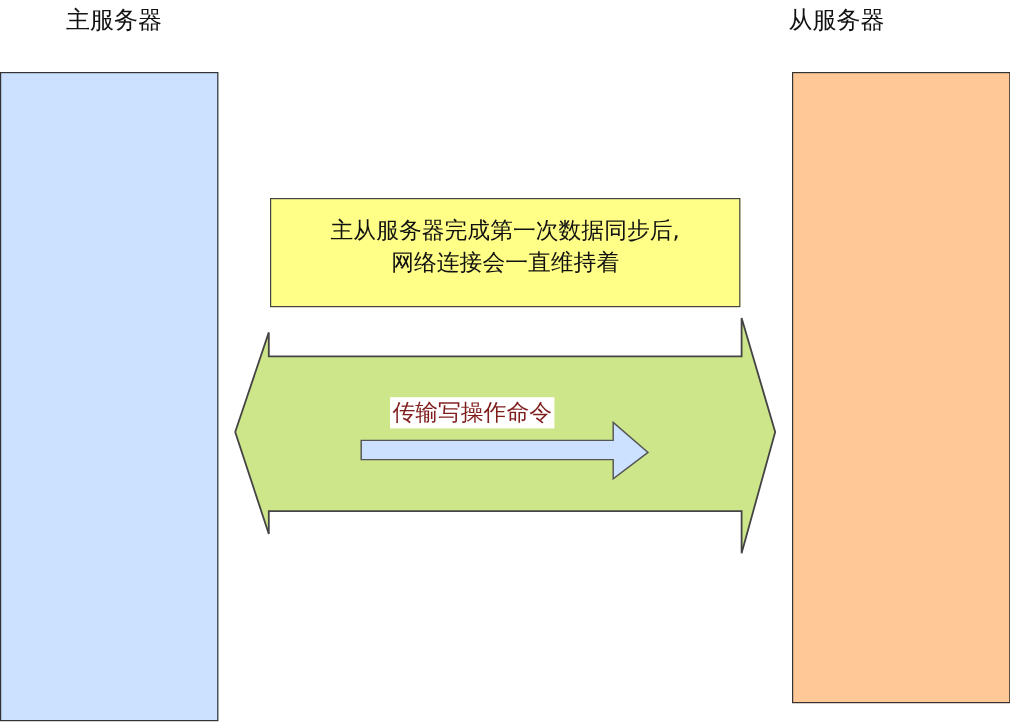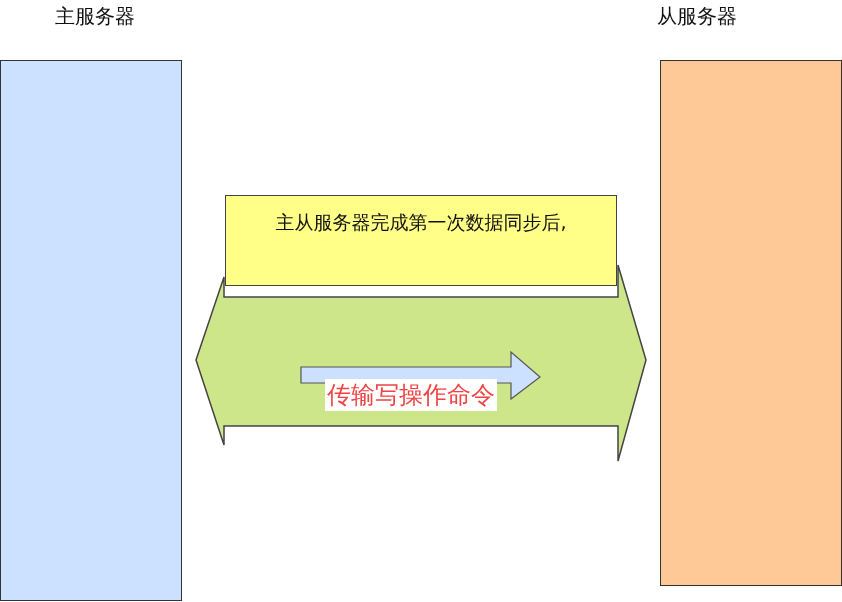--- a/index.html
+++ b/index.html
@@ -1,33 +1,34 @@
 <!DOCTYPE html>
 <html><head>
 <meta charset="utf-8">
 <style>
   html,body{margin:0;padding:0;background:#fff;}
   body{width:842px;height:602px;position:relative;overflow:hidden;font-family:"DejaVu Sans",sans-serif;}
   .title{position:absolute;font-size:20px;color:#111;}
   .server{position:absolute;border:1.5px solid #333;box-sizing:border-box;}
   svg{position:absolute;left:0;top:0;}
-  .note{position:absolute;left:225px;top:165px;width:392px;height:91px;background:#ffff88;border:1.5px solid #444;box-sizing:border-box;text-align:center;font-size:19px;line-height:27px;padding-top:13px;color:#111;margin-top:30px;}
-  .cmd{position:absolute;left:325px;top:331px;background:#fff;font-size:24px;padding:0 2px;color:#ef4444;margin-top:48px;}
+  .note{position:absolute;left:225px;top:165px;width:392px;height:91px;background:#ffff88;border:1.5px solid #444;box-sizing:border-box;text-align:center;font-size:19px;line-height:27px;padding-top:13px;color:#111;}
+  .cmd{position:absolute;left:325px;top:331px;background:#fff;font-size:19px;padding:0 2px;color:#7f1d1d;}
 </style>
 </head>
 <body>
 
 <div class="title" style="left:55px;top:3px;">主服务器</div>
 <div class="title" style="left:657px;top:3px;text-align:right;">从服务器</div>
 
 <div class="server" style="left:0;top:60px;width:182px;height:541px;background:#cce0ff;"></div>
 <div class="server" style="left:660px;top:60px;width:182px;height:526px;background:#ffc896;"></div>
 
 <svg width="842" height="602">
   <polygon points="196,360 224,277 224,297 618,297 618,265 646,360 618,461 618,426 224,426 224,445" fill="#cde68a" stroke="#444" stroke-width="1.5"></polygon>
   <polygon points="301,367 511,367 511,352 540,377 511,399 511,383 301,383" fill="#cce0ff" stroke="#555" stroke-width="1.2"></polygon>
 </svg>
 
 <div class="note">
   <div>主从服务器完成第一次数据同步后,</div>
+  <div>网络连接会一直维持着</div>
 </div>
 
 <div class="cmd">传输写操作命令</div>
 
 </body></html>

